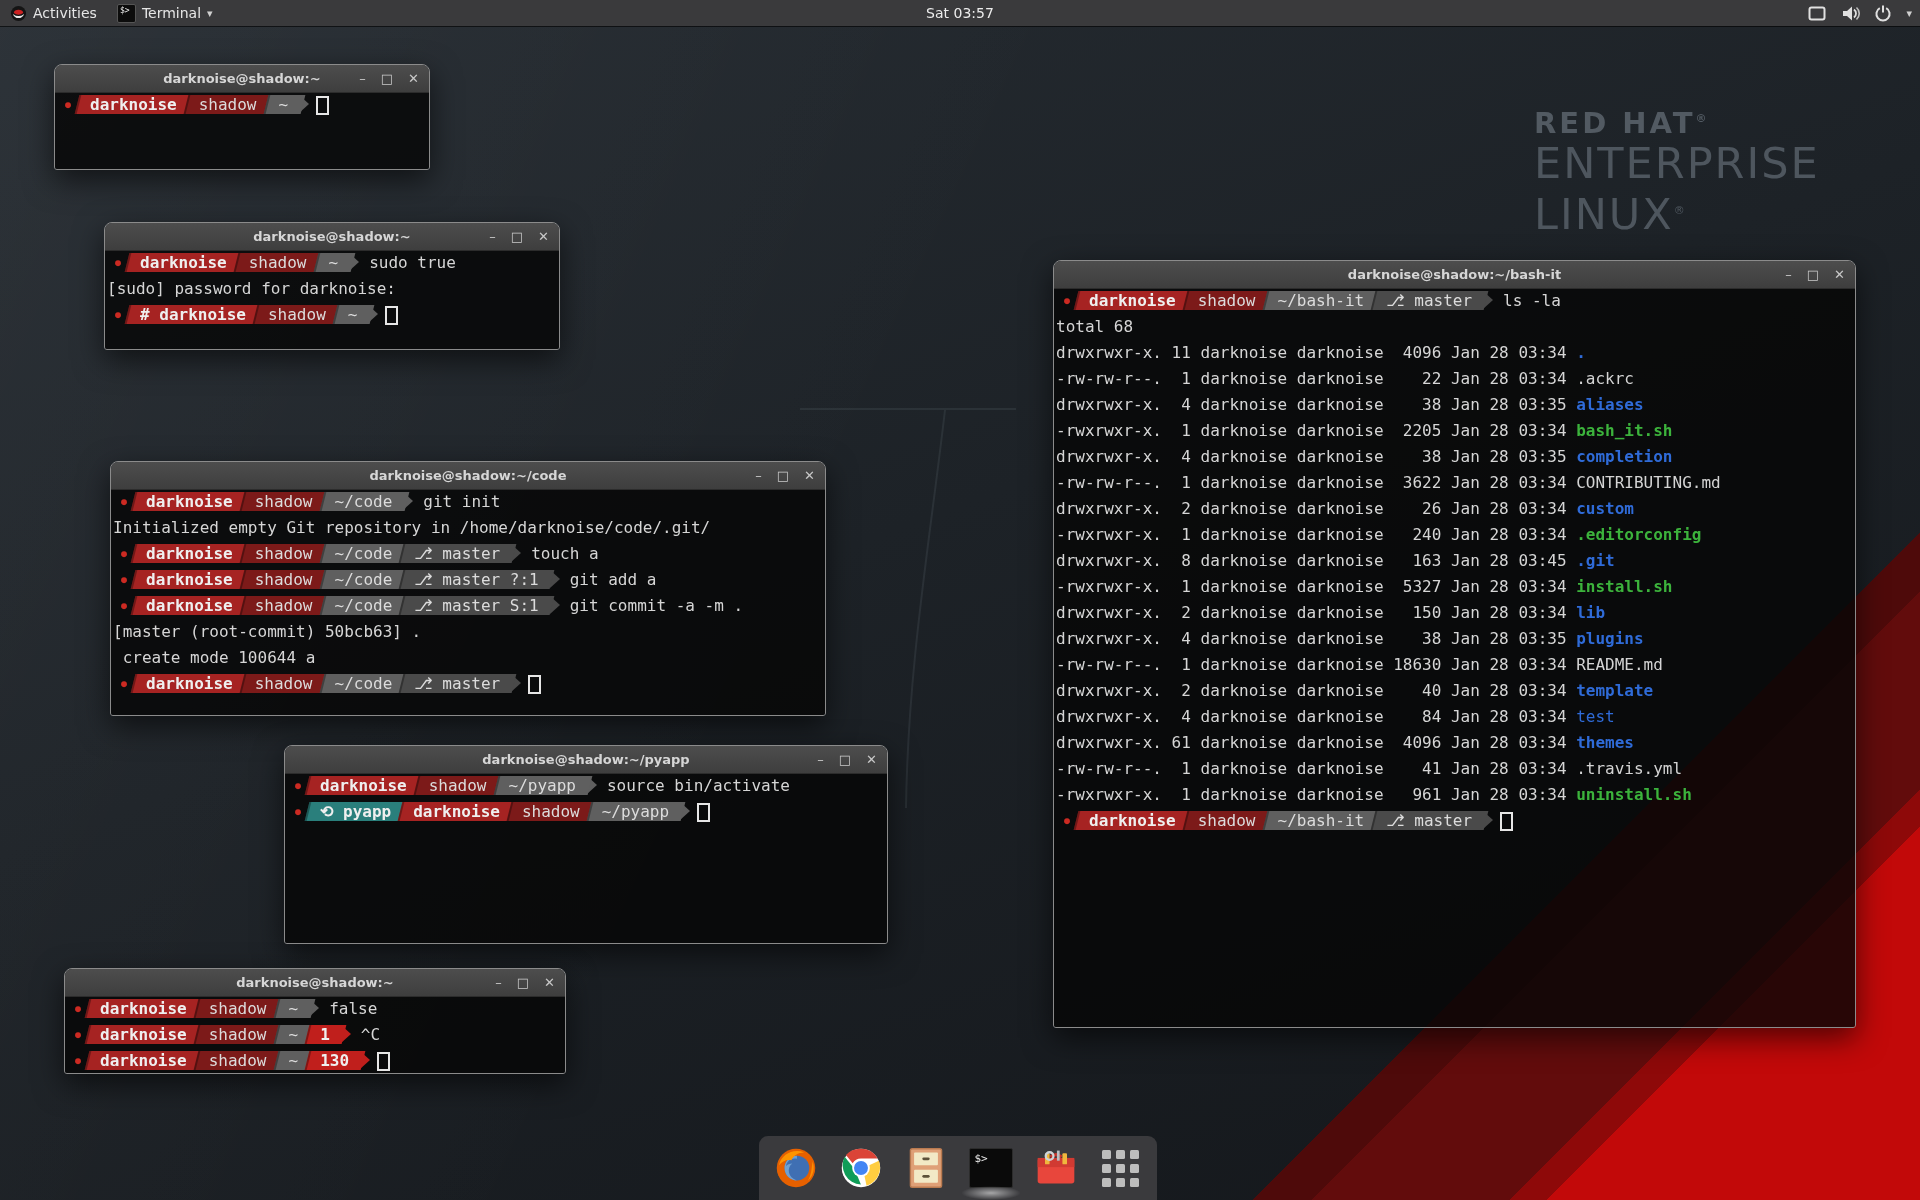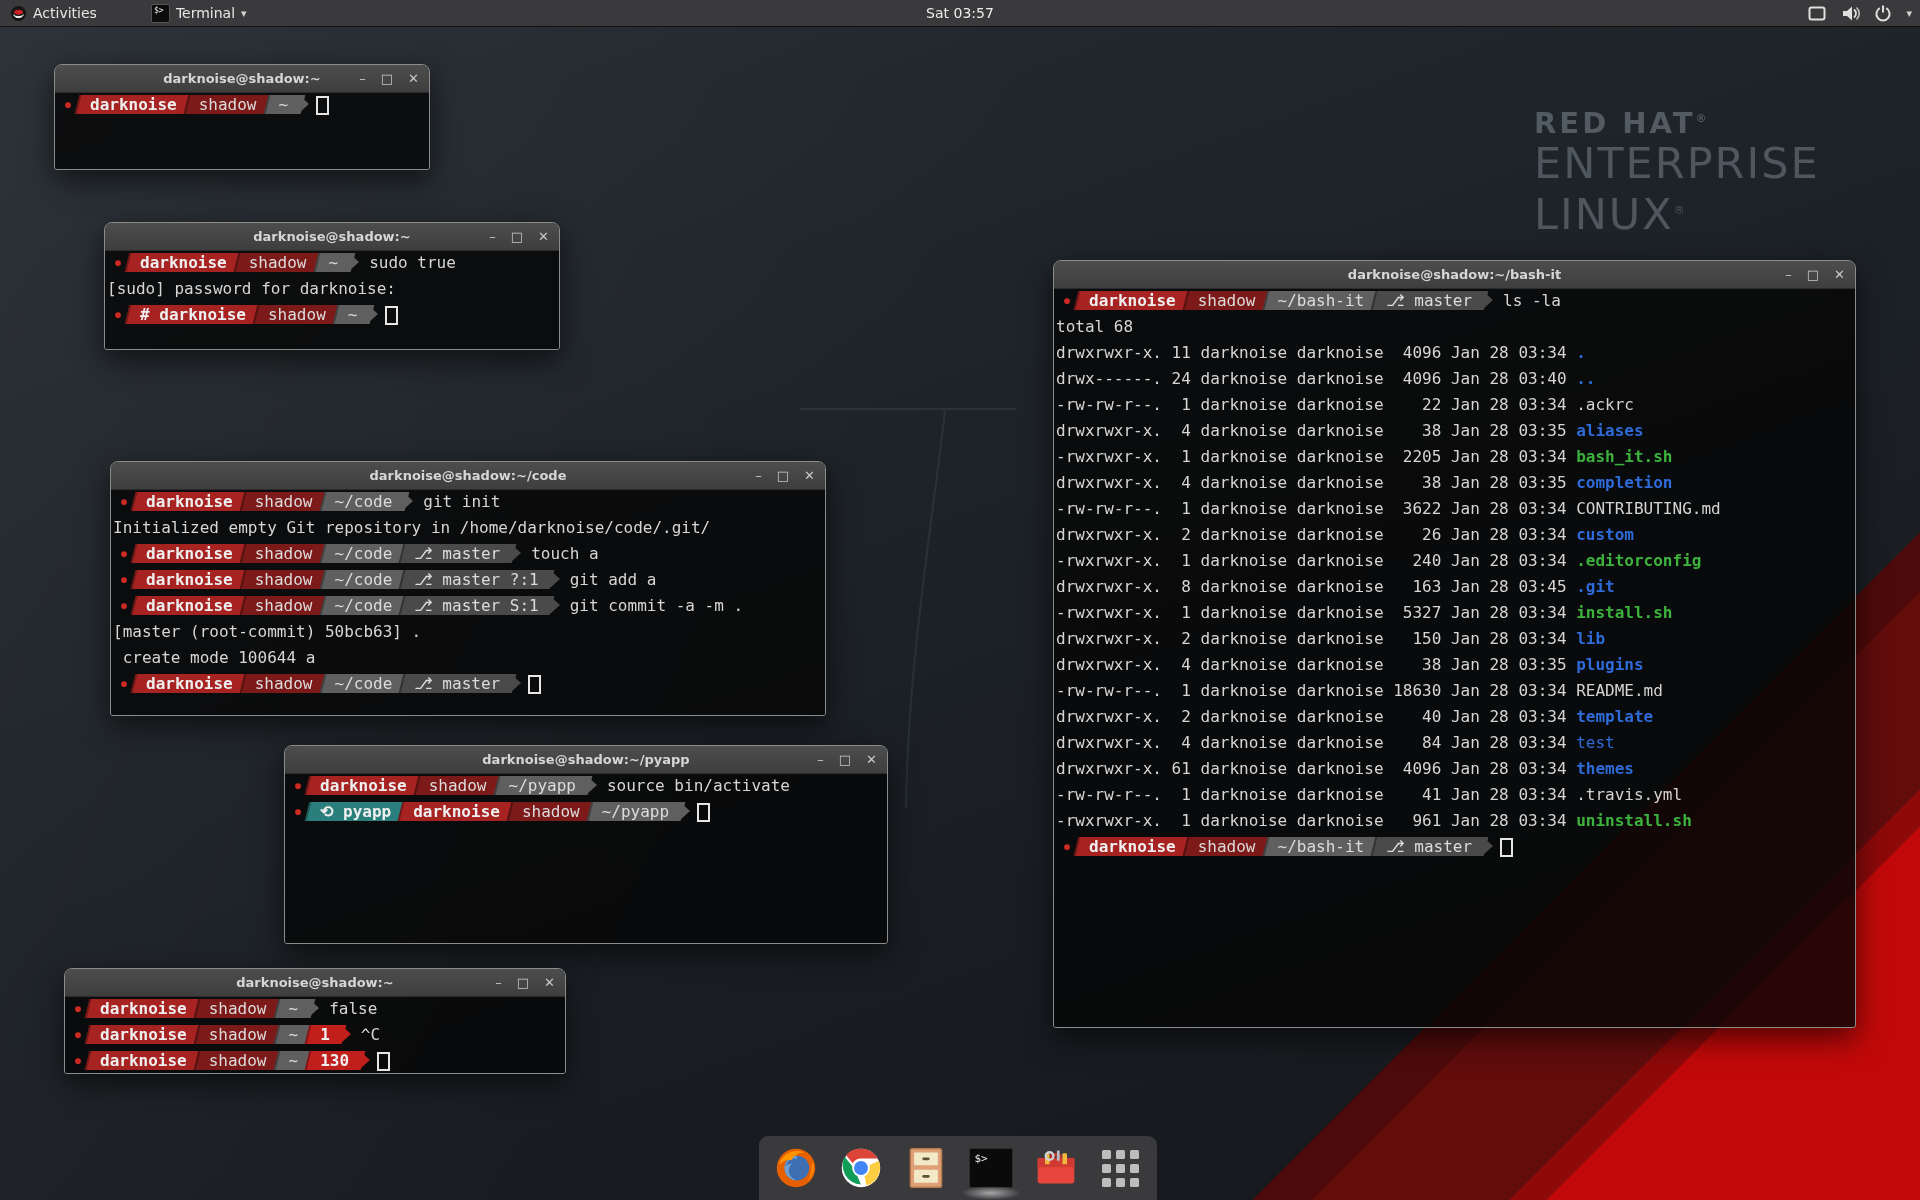--- a/index.html
+++ b/index.html
@@ -14,21 +14,21 @@
   #arcs{position:absolute;left:0;top:0;pointer-events:none;}
   
   #rhel-logo{position:absolute;left:1534px;top:102px;color:#525a62;user-select:none;}
   #rhel-logo .brand{font-size:29px;font-weight:bold;letter-spacing:3px;line-height:34px;}
   #rhel-logo .big{font-size:43px;font-weight:normal;letter-spacing:2px;line-height:47px;color:#4e565e;}
   #rhel-logo sup{font-size:11px;}
   
   #topbar{position:absolute;left:0;top:0;width:1920px;height:26px;background:#3a3a3c;
     color:#e6e6e6;font-size:14px;display:flex;align-items:center;z-index:50;
     box-shadow:0 1px 0 rgba(0,0,0,.6);}
-  .tb-left{display:flex;align-items:center;height:100%;gap:34px;}
+  .tb-left{display:flex;align-items:center;height:100%;}
   .tb-item{display:flex;align-items:center;gap:6px;padding:0 10px;height:100%;cursor:default;}
   .tb-appicon{width:19px;height:19px;background:#0c0c0c;border:1px solid #555;border-radius:2px;
     color:#eee;font-family:"DejaVu Sans Mono",monospace;font-size:8px;line-height:9px;padding:1px 0 0 2px;box-sizing:border-box;}
   #tb-clock{position:absolute;left:50%;transform:translateX(-50%);font-size:14px;color:#ececec;}
   .tb-right{position:absolute;right:8px;display:flex;align-items:center;gap:14px;height:100%;}
   .caret{font-size:11px;color:#d0d0d0;}
   
   .window{position:absolute;border:1px solid #8b8b8b;border-radius:8px 8px 3px 3px;
     box-shadow:0 10px 30px rgba(0,0,0,.6);}
   .titlebar{height:27px;background:linear-gradient(#4d4d4d,#3e3e3e);border-bottom:1px solid #2c2c2c;
@@ -165,21 +165,20 @@
           <div class="winbtns">
             <span>–</span>
             <span>□</span>
             <span>✕</span>
           </div>
         </div>
         <div class="term">
           <div class="line"><span class="hat" style="color: rgb(204, 42, 34);">●</span><span class="pseg" style="--bg: #a62322;"><i></i><b>darknoise</b></span><span class="pseg dim" style="--bg: #7c1a19;"><i></i><b>shadow</b></span><span class="pseg dim" style="--bg: #5f5f5f;"><i></i><b>~/bash-it</b></span><span class="pseg dim" style="--bg: #4a4a4a;"><i></i><b>⎇ master</b></span><span class="parrow" style="border-left-color: rgb(74, 74, 74);"></span><span class="cmd">ls -la</span></div>
           <div class="line">total 68</div>
           <div class="line"><span>drwxrwxr-x. 11 darknoise darknoise  4096 Jan 28 03:34 </span><span style="color: rgb(47, 107, 216); font-weight: bold;">.</span></div>
-          <div class="line"><span>drwx------. 24 darknoise darknoise  4096 Jan 28 03:40 </span><span style="color: rgb(47, 107, 216); font-weight: bold;">..</span></div>
           <div class="line"><span>-rw-rw-r--.  1 darknoise darknoise    22 Jan 28 03:34 </span><span style="color: rgb(212, 212, 212);">.ackrc</span></div>
           <div class="line"><span>drwxrwxr-x.  4 darknoise darknoise    38 Jan 28 03:35 </span><span style="color: rgb(47, 107, 216); font-weight: bold; margin-top: 10px;">aliases</span></div>
           <div class="line"><span>-rwxrwxr-x.  1 darknoise darknoise  2205 Jan 28 03:34 </span><span style="color: rgb(60, 179, 60); font-weight: bold;">bash_it.sh</span></div>
           <div class="line"><span>drwxrwxr-x.  4 darknoise darknoise    38 Jan 28 03:35 </span><span style="color: rgb(47, 107, 216); font-weight: bold;">completion</span></div>
           <div class="line"><span>-rw-rw-r--.  1 darknoise darknoise  3622 Jan 28 03:34 </span><span style="color: rgb(212, 212, 212);">CONTRIBUTING.md</span></div>
           <div class="line"><span>drwxrwxr-x.  2 darknoise darknoise    26 Jan 28 03:34 </span><span style="color: rgb(47, 107, 216); font-weight: bold;">custom</span></div>
           <div class="line"><span>-rwxrwxr-x.  1 darknoise darknoise   240 Jan 28 03:34 </span><span style="color: rgb(60, 179, 60); font-weight: bold;">.editorconfig</span></div>
           <div class="line"><span>drwxrwxr-x.  8 darknoise darknoise   163 Jan 28 03:45 </span><span style="color: rgb(47, 107, 216); font-weight: bold;">.git</span></div>
           <div class="line"><span>-rwxrwxr-x.  1 darknoise darknoise  5327 Jan 28 03:34 </span><span style="color: rgb(60, 179, 60); font-weight: bold;">install.sh</span></div>
           <div class="line"><span>drwxrwxr-x.  2 darknoise darknoise   150 Jan 28 03:34 </span><span style="color: rgb(47, 107, 216); font-weight: bold;">lib</span></div>

